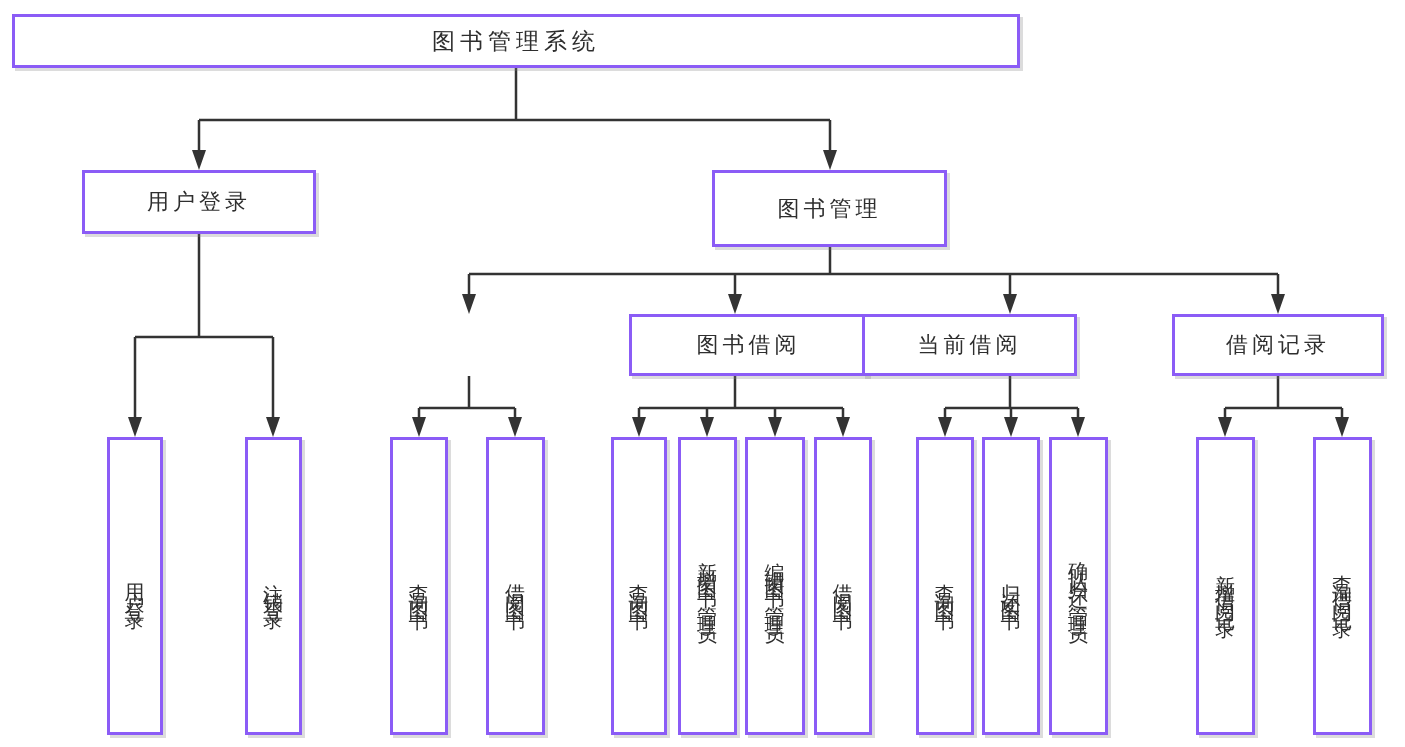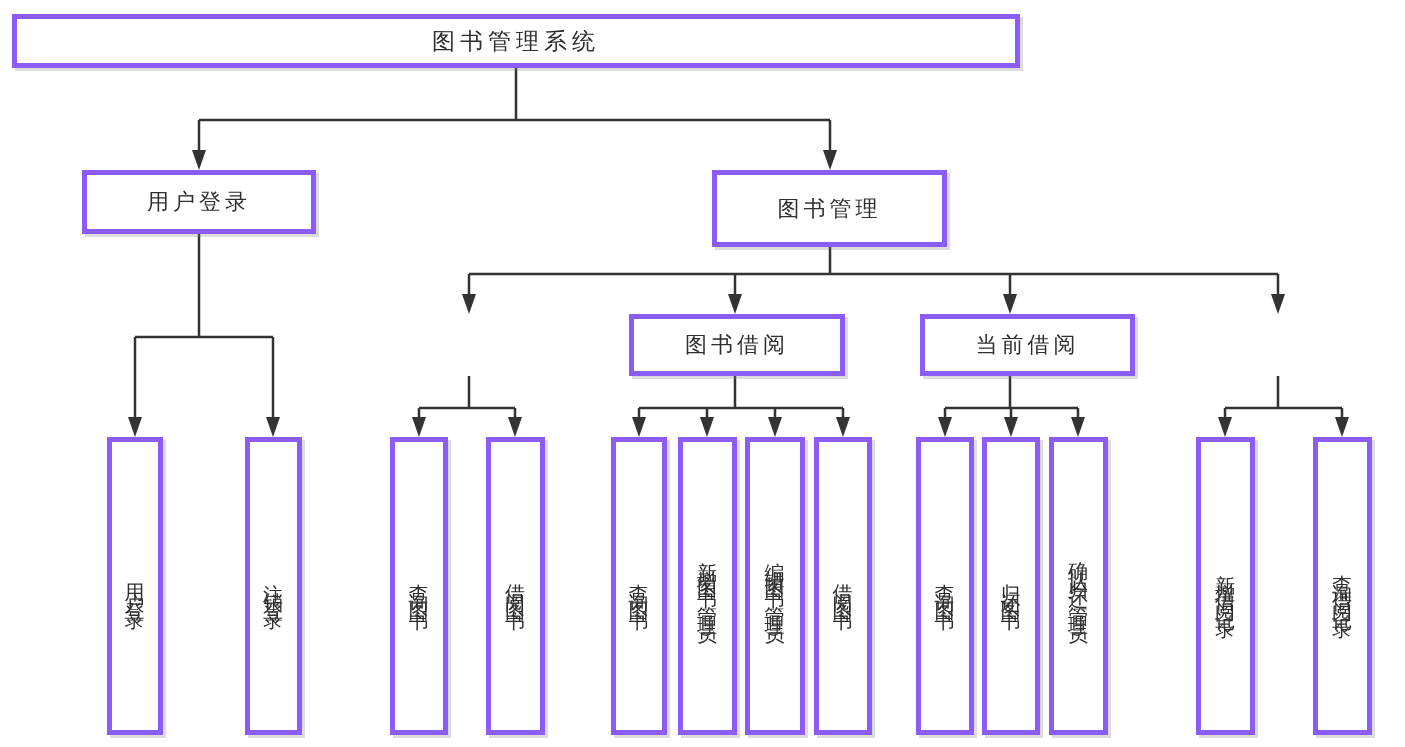--- a/index.html
+++ b/index.html
@@ -14,21 +14,21 @@
   .connectors {
     position: absolute;
     left: 0; top: 0;
     width: 1405px; height: 747px;
     z-index: 1;
   }
   .node {
     position: absolute;
     box-sizing: border-box;
     background: #ffffff;
-    border: 5px solid #8b5cf6;
+    border: 3px solid #8b5cf6;
     box-shadow: 3px 3px 0 rgba(130,130,130,0.28);
     display: flex;
     align-items: center;
     justify-content: center;
     z-index: 2;
   }
   .node span {
     color: #2e2e2e;
     white-space: nowrap;
   }
@@ -107,25 +107,28 @@
     <span>图书管理系统</span>
   </div>
 
   <div class="node h" style="left:82px;top:170px;width:234px;height:64px">
     <span>用户登录</span>
   </div>
   <div class="node h" style="left:712px;top:170px;width:235px;height:77px">
     <span>图书管理</span>
   </div>
 
-  <div class="node h" style="left:629px;top:314px;width:216px;height:62px">
+  <div class="node h" style="left:629px;top:314px;width:239px;height:62px">
     <span>图书借阅</span>
   </div>
-  <div class="node h" style="left:920px;top:314px;width:215px;height:62px">
+  <div class="node h" style="left:862px;top:314px;width:215px;height:62px">
     <span>当前借阅</span>
+  </div>
+  <div class="node h" style="left:1172px;top:314px;width:212px;height:62px">
+    <span>借阅记录</span>
   </div>
 
   <div class="node v" style="left:107px;top:437px;width:56px;height:298px">
     <span>用户登录</span>
   </div>
   <div class="node v" style="left:245px;top:437px;width:57px;height:298px">
     <span>注销登录</span>
   </div>
 
   <div class="node v" style="left:390px;top:437px;width:58px;height:298px">

